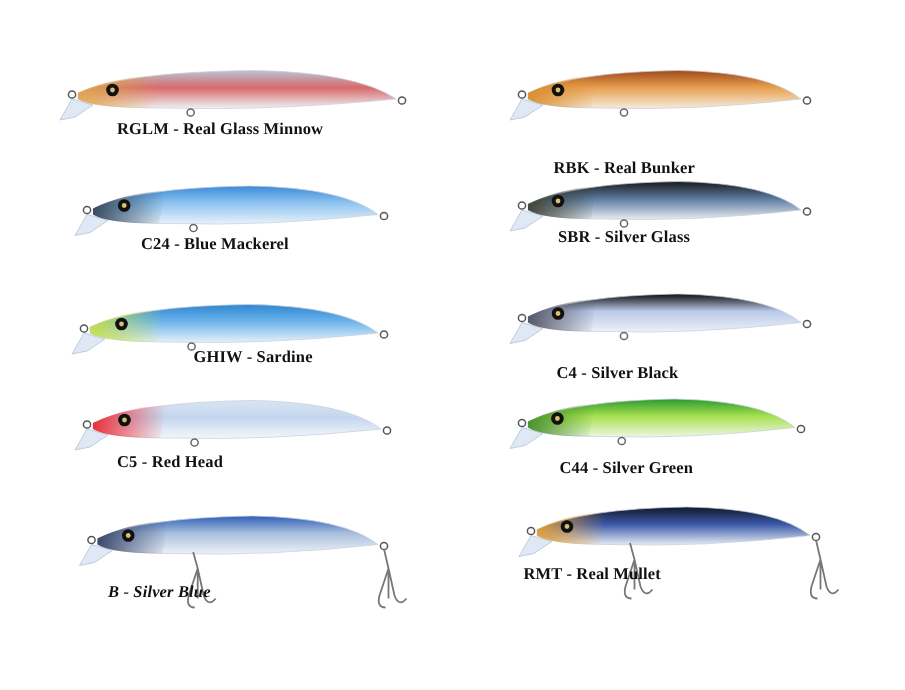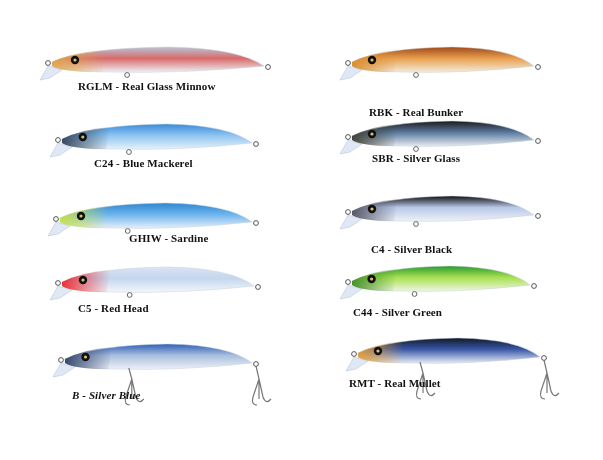--- a/index.html
+++ b/index.html
@@ -221,21 +221,21 @@
   <path d="M6 22 L-2 36 L8 34 L20 26 Z" fill="#dfe8f4" stroke="#b8c8dc" stroke-width="0.6"></path>
   <path d="M10 18 Q40 4 107.80000000000001 3 Q166.6 4 188 22 Q117.6 30 58.8 28 Q20 28 10 22 Z" fill="url(#g8b)" stroke="#c8d0dc" stroke-width="0.5"></path>
   <path d="M10 18 Q30 8 54.88 6 L50.96 28 Q20 28 10 22 Z" fill="url(#g8h)" opacity="0.9"></path>
   <circle cx="29.6" cy="16" r="4.2" fill="#111"></circle>
   <circle cx="29.6" cy="16" r="1.6" fill="#d8c070"></circle>
   <circle cx="6" cy="19" r="2.4" fill="none" stroke="#555" stroke-width="1"></circle>
   <circle cx="192" cy="23" r="2.4" fill="none" stroke="#555" stroke-width="1"></circle>
         <circle cx="72.52" cy="31" r="2.4" fill="none" stroke="#666" stroke-width="1"></circle>
       </svg>
     </div>
-    <div class="label" style="left: 353px; top: 306px;">C44 - Silver Green</div>
+    <div class="label" style="left: 373px; top: 306px;">C44 - Silver Green</div>
     <div class="lure" style="left: 348px; top: 335px;">
       <svg width="220" height="80" viewBox="0 0 220 80">
   <defs>
     <linearGradient id="g9b" x1="0" y1="0" x2="0" y2="1">
       <stop offset="0" stop-color="#101828"></stop>
       <stop offset="0.45" stop-color="#3a58a8"></stop>
       <stop offset="1" stop-color="#e8eef6"></stop>
     </linearGradient>
     <linearGradient id="g9h" x1="0" y1="0" x2="1" y2="0">
       <stop offset="0" stop-color="#e8a030"></stop>

